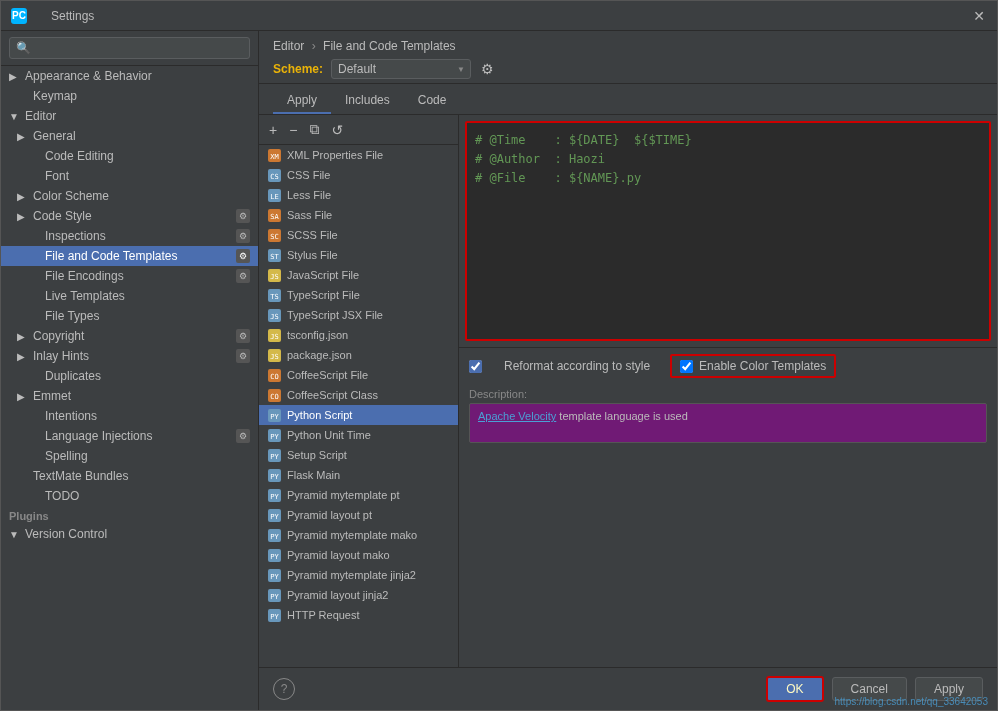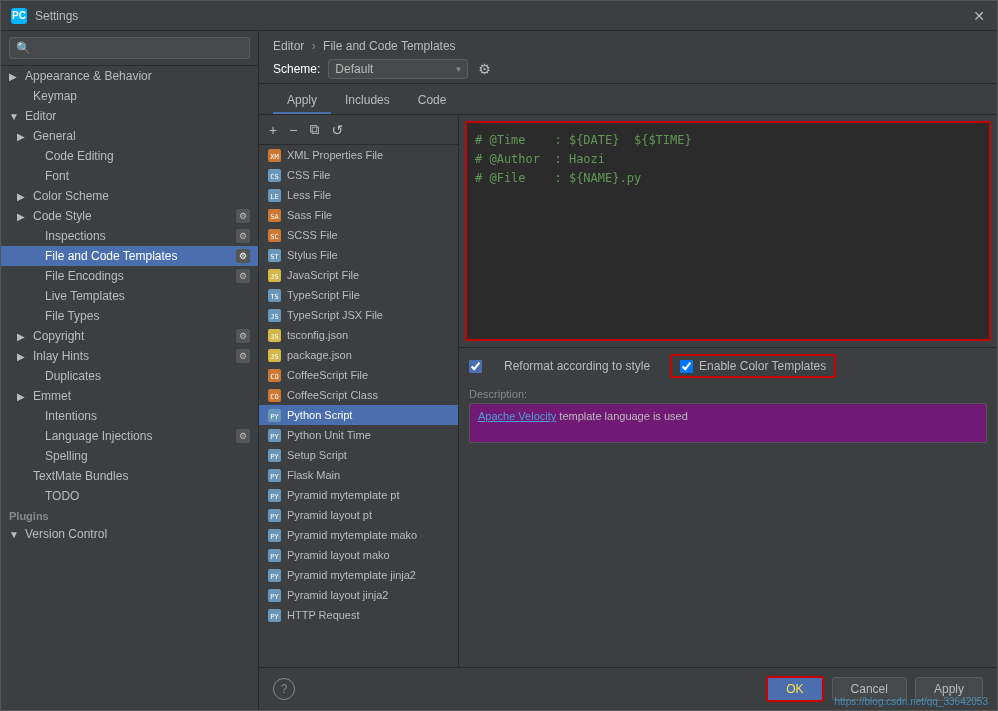--- a/index.html
+++ b/index.html
@@ -21,20 +21,21 @@
       flex-direction: column;
     }
     .titlebar {
       background: #3c3f41;
       height: 30px;
       display: flex;
       align-items: center;
       padding: 0 10px;
       border-bottom: 1px solid #2b2b2b;
       flex-shrink: 0;
+      gap: 16px;
     }
     .titlebar-icon {
       width: 16px; height: 16px;
       margin-right: 8px;
       background: #00b4ff;
       border-radius: 3px;
       display: flex; align-items: center; justify-content: center;
       font-size: 10px; font-weight: bold; color: white;
     }
     .titlebar-title {
@@ -124,21 +125,21 @@
       font-size: 12px;
       margin-bottom: 6px;
     }
     .breadcrumb .sep { color: #888; margin: 0 4px; }
     .breadcrumb .current { color: #bbbbbb; }
     .scheme-row {
       display: flex;
       align-items: center;
       gap: 8px;
     }
-    .scheme-label { color: #ffffff; }
+    .scheme-label { color: #eab308; font-weight: bold; }
     .scheme-select {
       background: #45494a;
       border: 1px solid #5a5d5f;
       color: #bbbbbb;
       padding: 2px 20px 2px 6px;
       border-radius: 3px;
       font-size: 12px;
       appearance: none;
       min-width: 140px;
       cursor: pointer;
@@ -331,21 +332,21 @@
       font-size: 12px;
     }
     .action-btn.secondary {
       background: #45494a;
       border: 1px solid #5a5d5f;
       color: #bbbbbb;
     }
     .action-btn.ok-btn {
       background: #4b6eaf;
       border: 2px solid #cc0000;
-      color: #fde047;
+      color: #fef9c3;
     }
     .watermark {
       position: fixed;
       bottom: 4px;
       right: 10px;
       font-size: 10px;
       color: #4b9fd5;
       opacity: 0.8;
     }
   </style>

